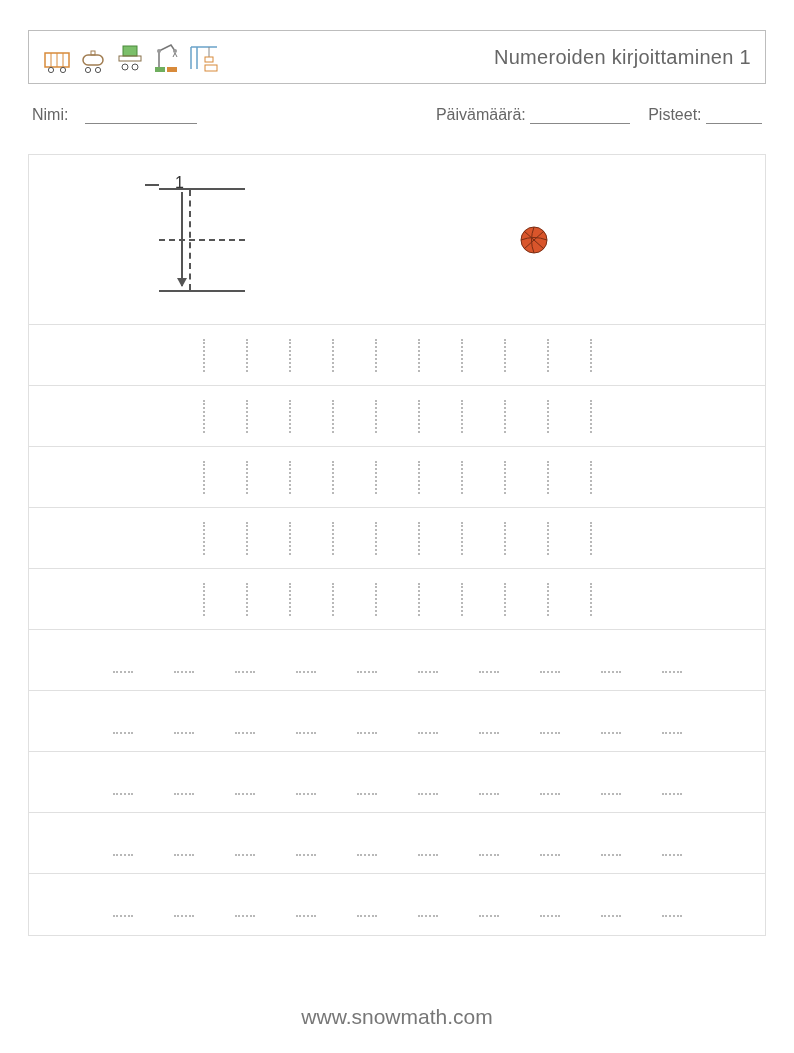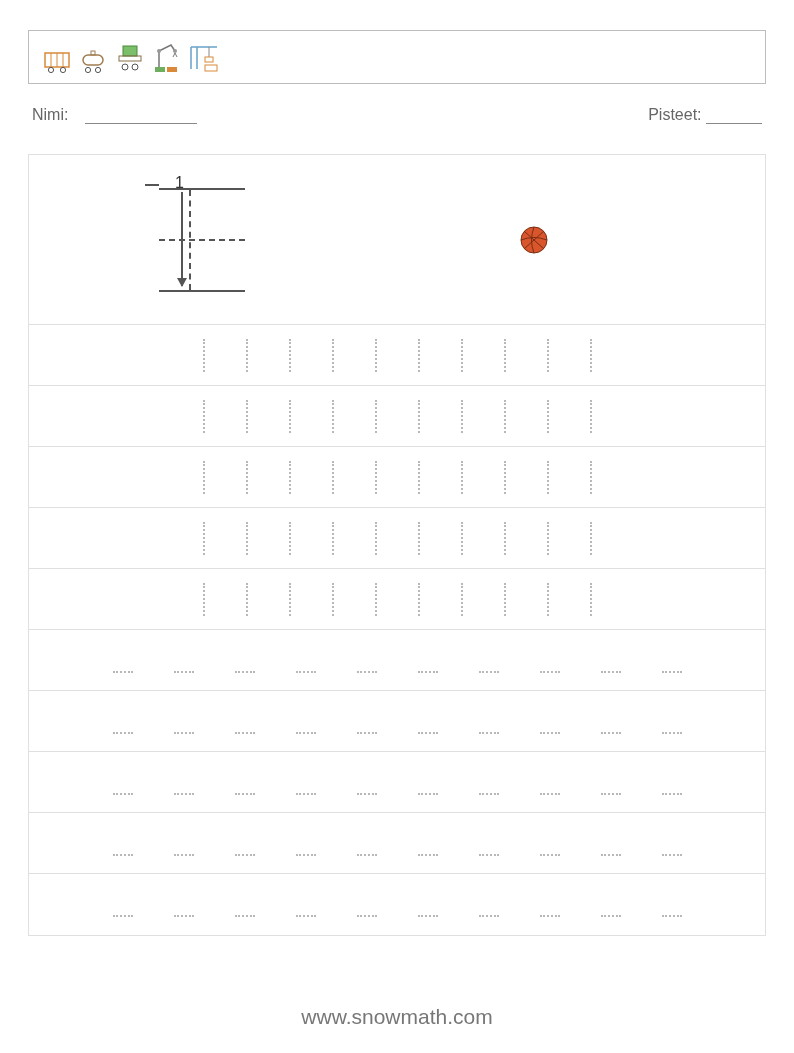--- a/index.html
+++ b/index.html
@@ -206,28 +206,33 @@
           <circle cx="24" cy="10" r="2" fill="#999"></circle>
         <path d="M24 12 L22 16 M24 12 L26 16" stroke="#777"></path>
       </svg>
       <svg width="34" height="32" viewBox="0 0 34 32">
         <path d="M4 6 L30 6 M4 6 L4 28 M10 6 L10 28" stroke="#6aa3c9" stroke-width="1.5" fill="none"></path>
         <line x1="22" y1="6" x2="22" y2="16" stroke="#888"></line>
         <rect x="18" y="16" width="8" height="5" fill="none" stroke="#d88a3a"></rect>
         <rect x="18" y="24" width="12" height="6" fill="none" stroke="#d88a3a"></rect>
       </svg>
     </div>
+    <div class="title">Numeroiden kirjoittaminen 1</div>
   </div>
 
   <div class="meta-row">
     <div class="meta-left">
       <span>Nimi:</span>
       <span class="blank w1"></span>
     </div>
     <div class="meta-right">
+      <span>
+        <span>Päivämäärä:</span>
+        <span class="blank w2"></span>
+      </span>
       <span>
         <span>Pisteet:</span>
         <span class="blank w3"></span>
       </span>
     </div>
   </div>
 
   <div class="worksheet">
     <div class="demo-row">
       <div class="one-demo">

